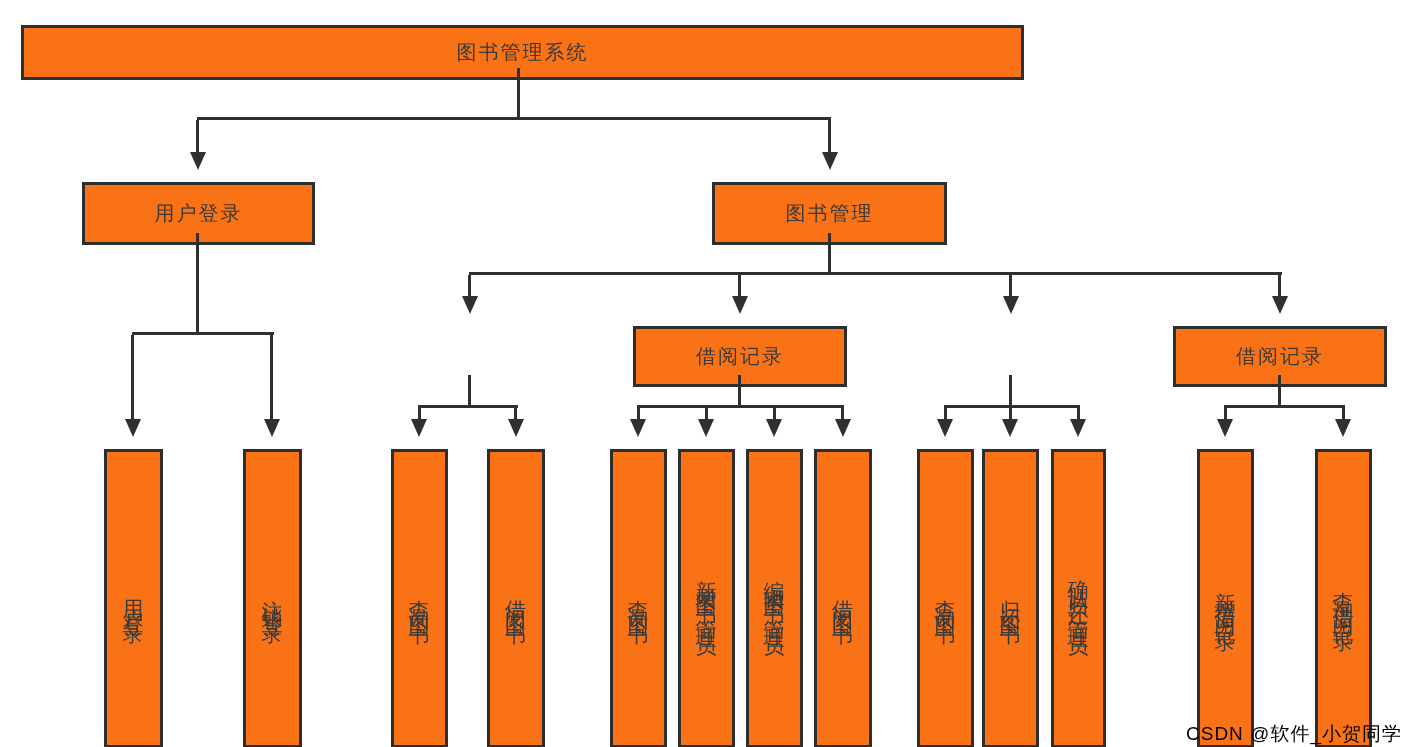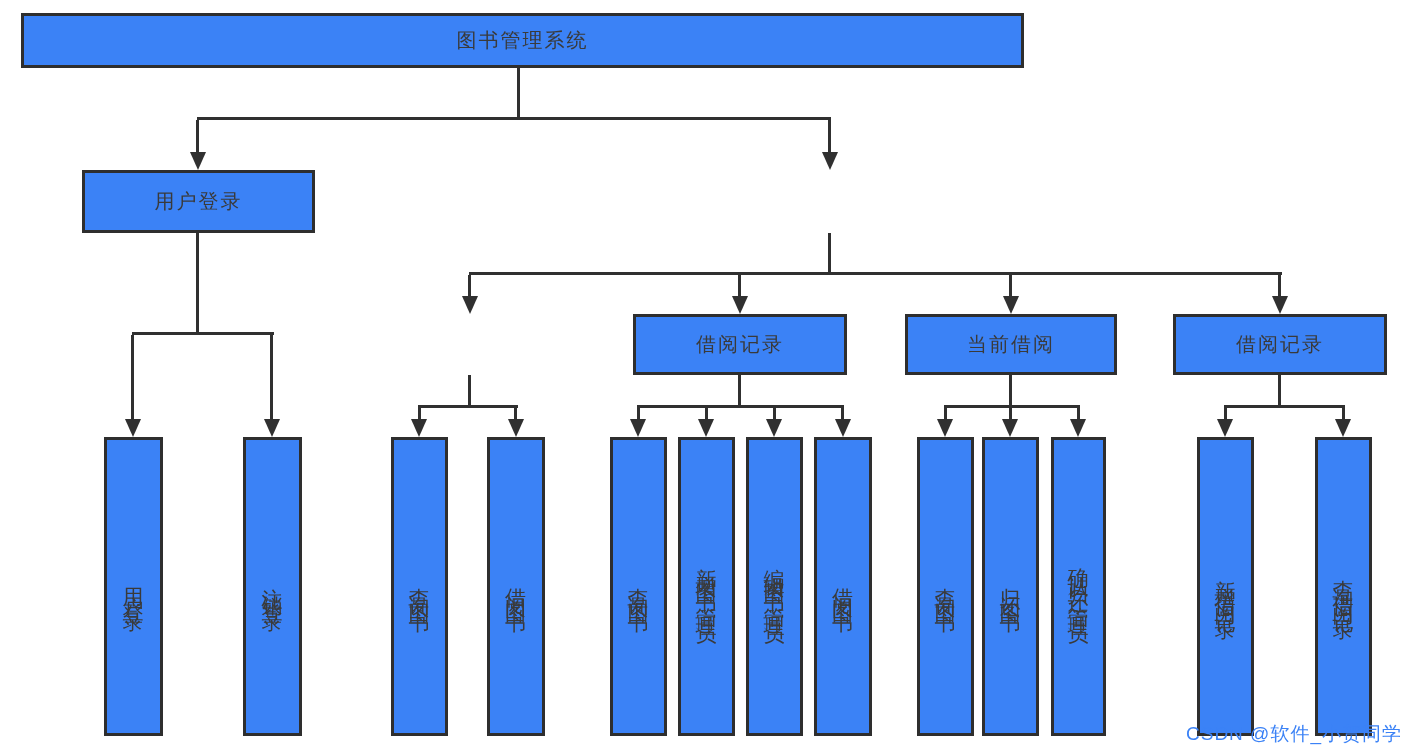--- a/index.html
+++ b/index.html
@@ -12,25 +12,26 @@
     position: relative;
     width: 1405px;
     height: 747px;
     background: #ffffff;
     overflow: hidden;
   }
   .box {
     position: absolute;
     box-sizing: border-box;
     border: 3px solid #2e2e2e;
-    background: #3b82f6;
+    background: #f97316;
     display: flex;
     align-items: center;
     justify-content: center;
     color: #3a3a3a;
+    margin-top: 12px;
   }
   .hlabel {
     font-size: 20px;
     letter-spacing: 2px;
     white-space: nowrap;
   }
   .vbox {
     writing-mode: vertical-rl;
     text-orientation: mixed;
     font-size: 21px;
@@ -47,21 +48,21 @@
     height: 0;
     border-left: 8px solid transparent;
     border-right: 8px solid transparent;
     border-top: 18px solid #303030;
   }
   .watermark {
     position: absolute;
     left: 1186px;
     top: 721px;
     font-size: 19px;
-    color: #3b82f6;
+    color: #000000;
     letter-spacing: 1px;
     white-space: nowrap;
     z-index: 5;
   }
 </style>
 </head>
 <body>
 
 <div id="canvas">
 
@@ -72,20 +73,23 @@
   <div class="line" style="left:517px;top:68px;width:3px;height:49px"></div>
   <div class="line" style="left:197px;top:117px;width:634px;height:3px"></div>
   <div class="line" style="left:196px;top:120px;width:3px;height:33px"></div>
   <div class="arrow" style="left:190px;top:152px"></div>
   <div class="line" style="left:828px;top:120px;width:3px;height:33px"></div>
   <div class="arrow" style="left:822px;top:152px"></div>
 
   <div class="box" style="left:82px;top:170px;width:233px;height:63px">
     <span class="hlabel">用户登录</span>
   </div>
+  <div class="box" style="left:712px;top:170px;width:235px;height:63px">
+    <span class="hlabel">图书管理</span>
+  </div>
 
   <div class="line" style="left:196px;top:233px;width:3px;height:99px"></div>
   <div class="line" style="left:132px;top:332px;width:142px;height:3px"></div>
   <div class="line" style="left:131px;top:335px;width:3px;height:84px"></div>
   <div class="arrow" style="left:125px;top:419px"></div>
   <div class="line" style="left:270px;top:335px;width:3px;height:84px"></div>
   <div class="arrow" style="left:264px;top:419px"></div>
 
   <div class="line" style="left:828px;top:233px;width:3px;height:39px"></div>
   <div class="line" style="left:469px;top:272px;width:813px;height:3px"></div>
@@ -93,23 +97,20 @@
   <div class="arrow" style="left:462px;top:296px"></div>
   <div class="line" style="left:738px;top:275px;width:3px;height:21px"></div>
   <div class="arrow" style="left:732px;top:296px"></div>
   <div class="line" style="left:1009px;top:275px;width:3px;height:21px"></div>
   <div class="arrow" style="left:1003px;top:296px"></div>
   <div class="line" style="left:1278px;top:275px;width:3px;height:21px"></div>
   <div class="arrow" style="left:1272px;top:296px"></div>
 
   <div class="box" style="left:633px;top:314px;width:214px;height:61px">
     <span class="hlabel">借阅记录</span>
-  </div>
-  <div class="box" style="left:905px;top:314px;width:212px;height:61px">
-    <span class="hlabel">当前借阅</span>
   </div>
   <div class="box" style="left:1173px;top:314px;width:214px;height:61px">
     <span class="hlabel">借阅记录</span>
   </div>
 
   <div class="line" style="left:468px;top:375px;width:3px;height:30px"></div>
   <div class="line" style="left:418px;top:405px;width:100px;height:3px"></div>
   <div class="line" style="left:418px;top:408px;width:3px;height:11px"></div>
   <div class="arrow" style="left:411px;top:419px"></div>
   <div class="line" style="left:514px;top:408px;width:3px;height:11px"></div>

